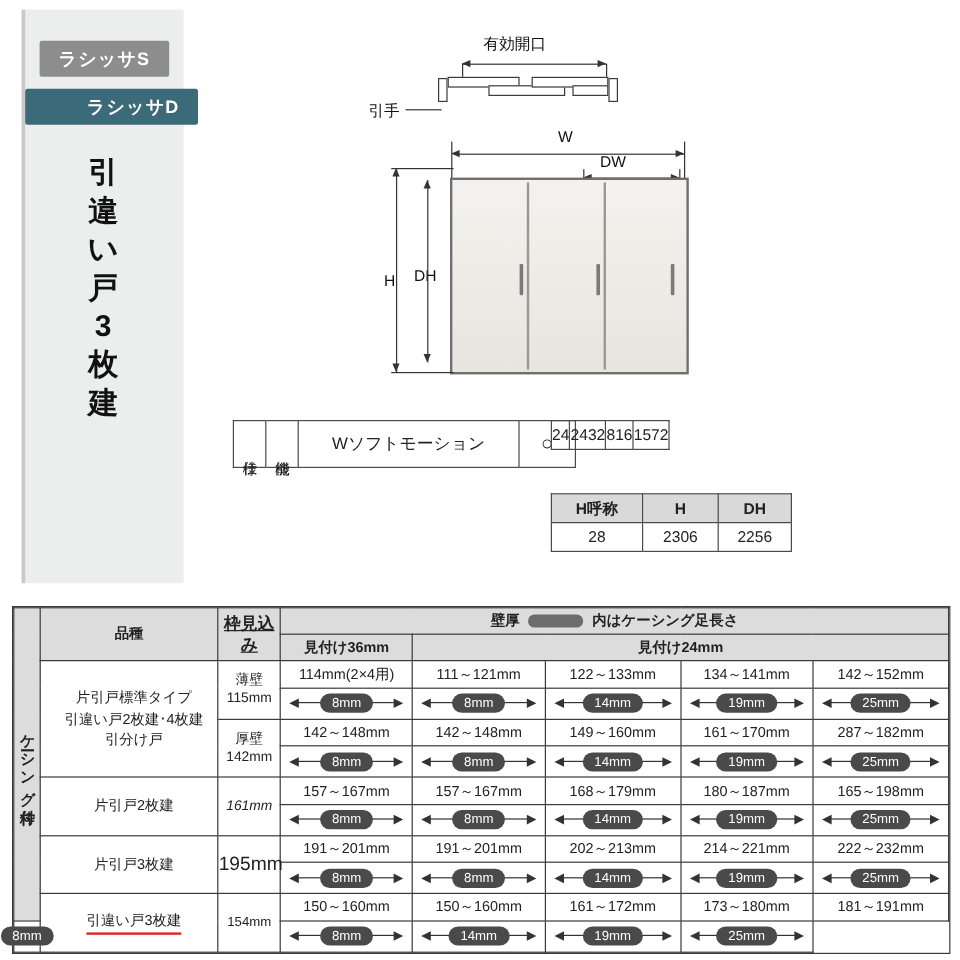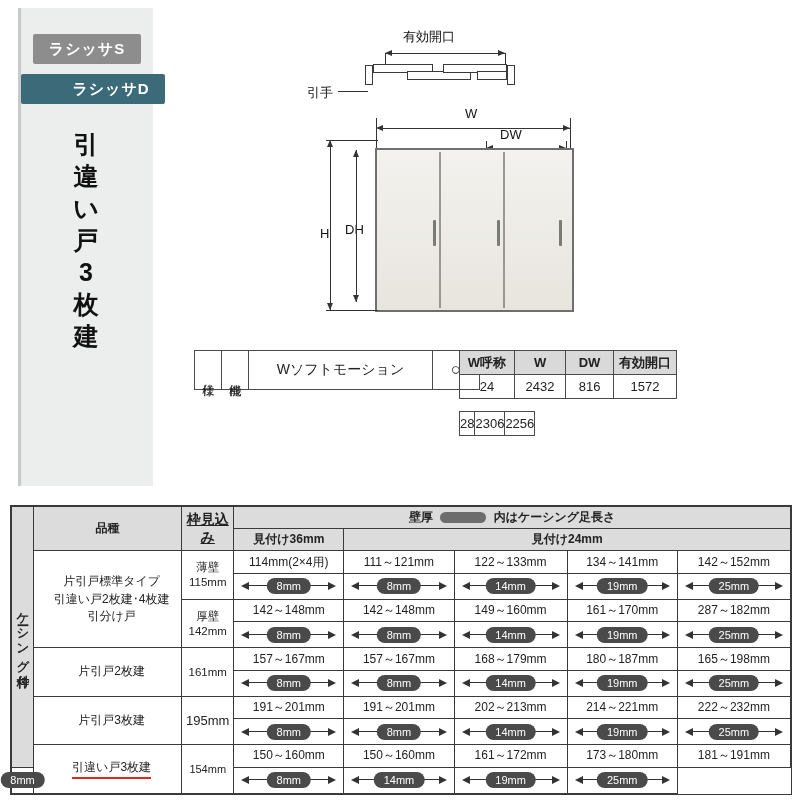--- a/index.html
+++ b/index.html
@@ -171,37 +171,36 @@
         <span class="vtxt">機能</span>
       </td>
       <td style="width:183px;height:38px;font-size:14px;">Wソフトモーション</td>
       <td style="width:46px;height:38px;font-size:17px;">○</td>
     </tr>
   </tbody>
     </table>
 
   <table id="wtbl">
     <tbody>
-        <tr>
-      <td class="hdcell" style="width:75px;">W呼称</td>
-      <td class="hdcell" style="width:62px;">W</td>
-      <td class="hdcell" style="width:60px;">DW</td>
-      <td class="hdcell" style="width:80px;">有効開口</td>
-    </tr>
     <tr>
       <td>24</td>
       <td>2432</td>
       <td>816</td>
       <td>1572</td>
     </tr>
   </tbody>
     </table>
 
   <table id="htbl">
     <tbody>
+        <tr>
+      <td class="hdcell" style="width:75px;">H呼称</td>
+      <td class="hdcell" style="width:62px;">H</td>
+      <td class="hdcell" style="width:60px;">DH</td>
+    </tr>
     <tr>
       <td>28</td>
       <td>2306</td>
       <td>2256</td>
     </tr>
   </tbody>
     </table>
 </div>
 
 <div id="bottom">
@@ -337,21 +336,21 @@
               <div class="ln"></div>
               <div class="la"></div>
               <div class="ra"></div>
               <div class="pill">25mm</div>
             </div>
           </td>
     </tr>
 
     <tr style="height:22px;">
       <td class="leftlabel" rowspan="2">片引戸2枚建</td>
-      <td rowspan="2" style="font-size:11.5px;">161mm</td>
+      <td rowspan="2" style="font-size:11.5px;font-style:italic;">161mm</td>
       <td class="rangecell">157～167mm</td>
       <td class="rangecell">157～167mm</td>
       <td class="rangecell">168～179mm</td>
       <td class="rangecell">180～187mm</td>
       <td class="rangecell">165～198mm</td>
     </tr>
     <tr class="dimrow">
       <td>
             <div class="arrowbar">
               <div class="ln"></div>
@@ -389,21 +388,21 @@
               <div class="ln"></div>
               <div class="la"></div>
               <div class="ra"></div>
               <div class="pill">25mm</div>
             </div>
           </td>
     </tr>
 
     <tr style="height:22px;">
       <td class="leftlabel" rowspan="2">片引戸3枚建</td>
-      <td rowspan="2" style="font-size:13px;">195mm</td>
+      <td rowspan="2" style="font-size:16px;">195mm</td>
       <td class="rangecell">191～201mm</td>
       <td class="rangecell">191～201mm</td>
       <td class="rangecell">202～213mm</td>
       <td class="rangecell">214～221mm</td>
       <td class="rangecell">222～232mm</td>
     </tr>
     <tr class="dimrow">
       <td>
             <div class="arrowbar">
               <div class="ln"></div>

